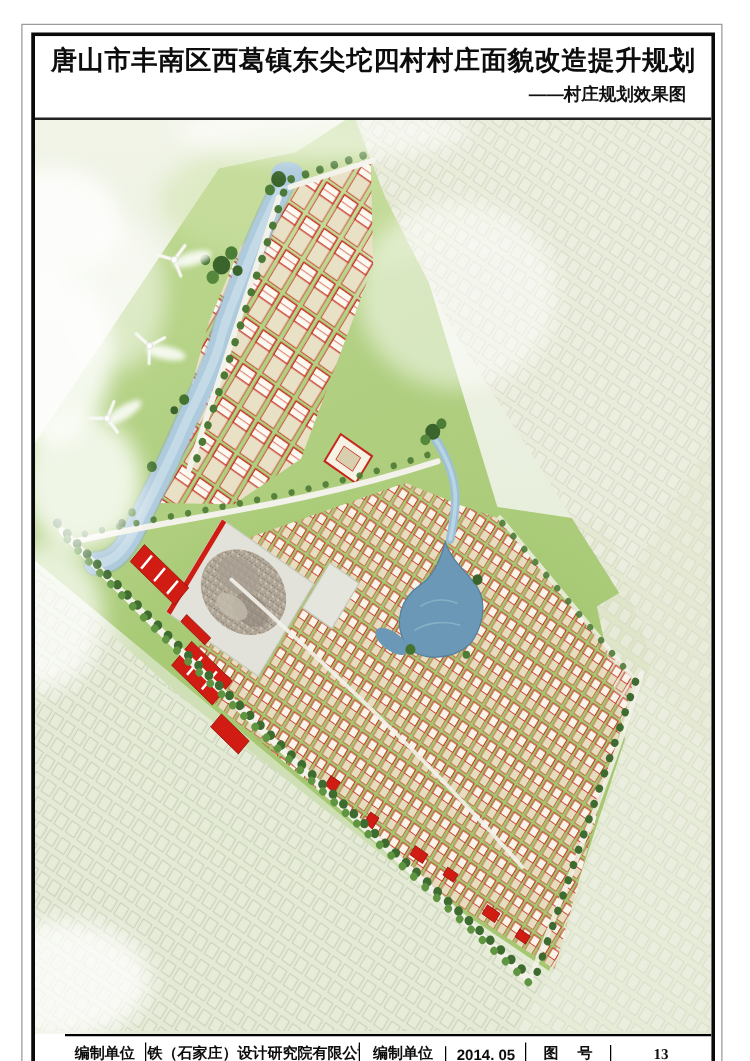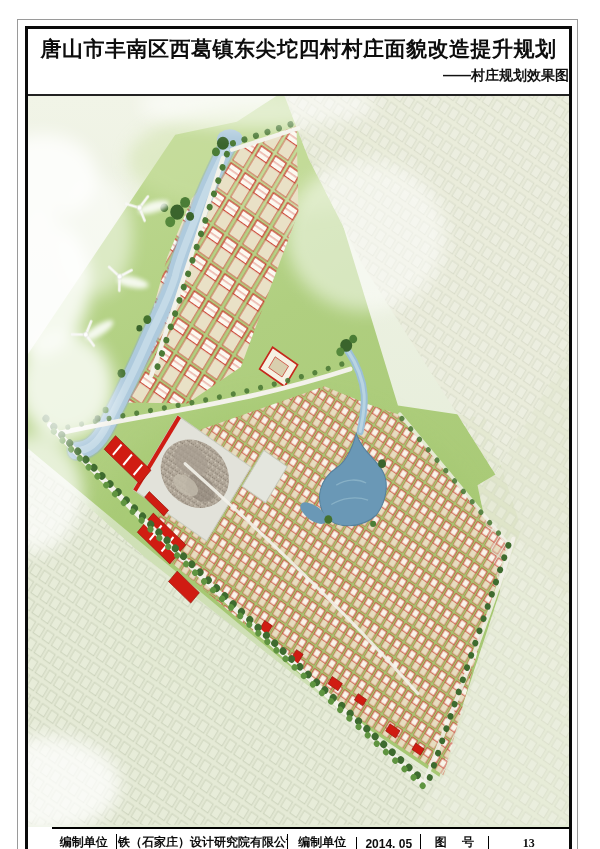--- a/index.html
+++ b/index.html
@@ -19,21 +19,21 @@
   }
   .title-block{
     height:67px;flex:0 0 auto;border-bottom:2px solid #222;
     display:flex;flex-direction:column;box-sizing:border-box;background:#fff;
   }
   .main-title{
     margin-top:7px;text-align:center;font-weight:bold;color:#0d0d0d;
     font-size:21px;line-height:26px;letter-spacing:0.5px;white-space:nowrap;
   }
   .sub-title{
-    margin-top:4px;text-align:right;padding-right:0;
+    margin-top:4px;text-align:right;padding-right:20px;
     font-weight:bold;color:#111;font-size:14px;line-height:18px;
   }
   .render-area{flex:1 1 auto;position:relative;overflow:hidden;background:#eef2e4;}
   .render-area svg{position:absolute;left:0;top:0;width:100%;height:100%;display:block;}
   .footer-table{
     flex:0 0 auto;height:24px;border-top:2px solid #000;
     display:flex;align-items:flex-end;box-sizing:border-box;background:#fff;margin-left:24px;
   }
   .footer-cell{
     display:flex;align-items:center;justify-content:center;

